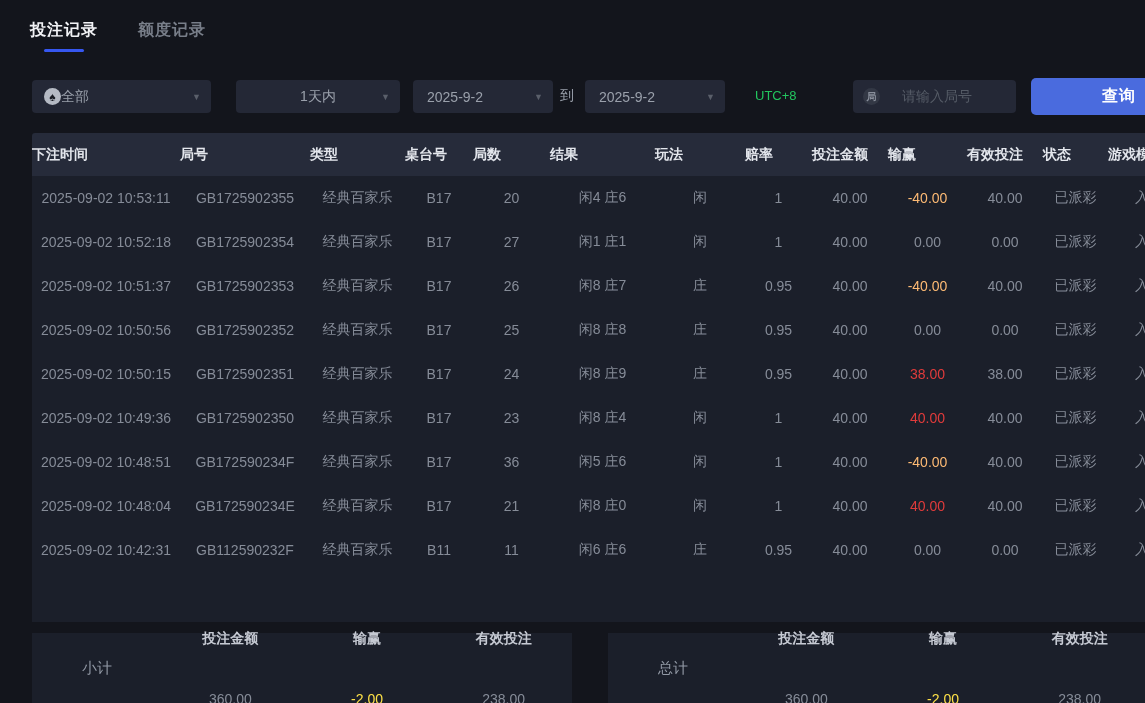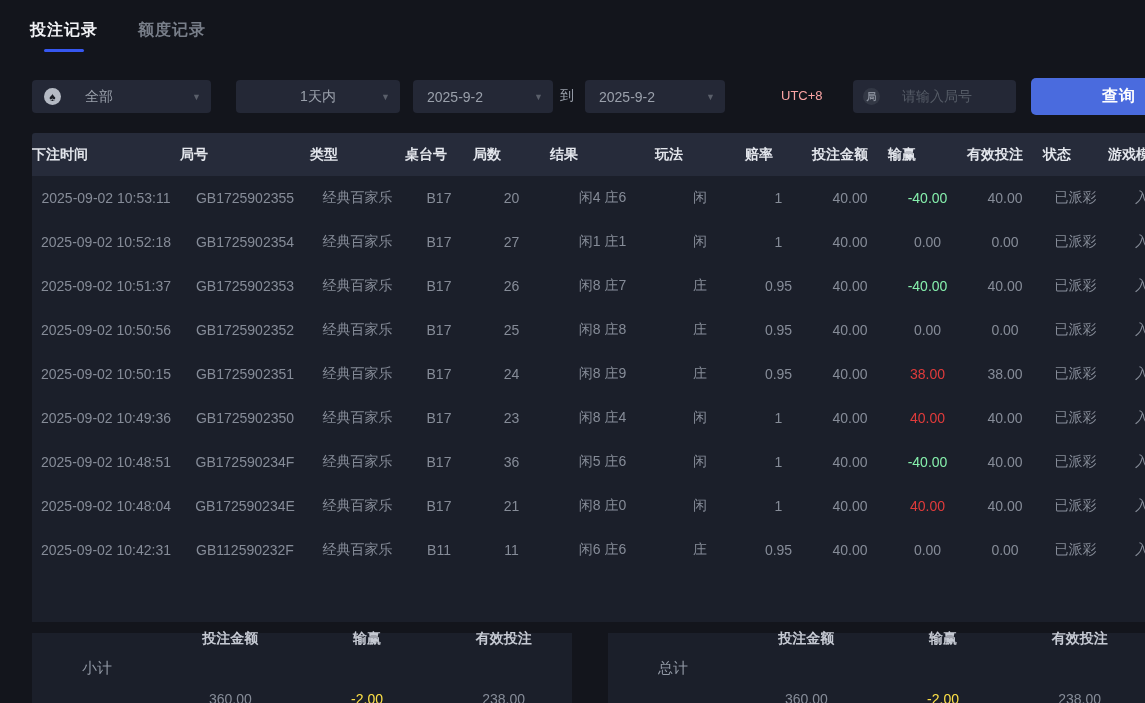--- a/index.html
+++ b/index.html
@@ -24,34 +24,34 @@
   .ctrl {
     position:absolute; top:0; height:33px; background:#242836; border-radius:4px;
     display:flex; align-items:center; color:#9aa0ab;
   }
   .caret { position:absolute; right:10px; font-size:9px; color:#5a5f6a; }
   .dd-game { left:32px; width:179px; padding-left:12px; }
   .dd-range { left:236px; width:164px; justify-content:center; }
   .dd-date1 { left:413px; width:140px; padding-left:14px; }
   .dd-date2 { left:585px; width:140px; padding-left:14px; }
   .to-label { position:absolute; left:560px; top:7px; color:#9aa0ab; }
-  .utc-label { position:absolute; left:781px; top:8px; color:#fca5a5; font-size:13px; }
+  .utc-label { position:absolute; left:755px; top:8px; color:#22c55e; font-size:13px; }
   .round-input { left:853px; width:163px; padding-left:10px; }
   .round-input .ph { color:#555b66; margin-left:22px; }
   .circle-icon {
     width:17px; height:17px; border-radius:50%; background:#3a3f4c; color:#1a1d26;
     display:flex; align-items:center; justify-content:center; font-size:10px; font-weight:700;
     flex:0 0 auto; color:#8a909c; background:#333845;
   }
   .spade-circle {
     width:17px; height:17px; border-radius:50%; background:#b5bac4;
     display:flex; align-items:center; justify-content:center;
     color:#191c24; font-size:12px; flex:0 0 auto;
   }
-  .dd-game .val { margin-left:24px; }
+  .dd-game .val { margin-left:0; }
   .search-btn {
     position:absolute; left:1031px; top:-2px; width:134px; height:37px;
     background:#4a6bde; border:none; border-radius:5px; color:#ffffff;
     font-size:16px; font-weight:700; cursor:pointer; text-align:center;
     letter-spacing:1px; padding-left:42px;
   }
 
   
   .grid-row { display:grid; grid-template-columns:148px 130px 95px 68px 77px 105px 90px 67px 76px 79px 76px 65px 82px; }
   .thead {
@@ -59,21 +59,21 @@
     background:#262b3a; border-radius:3px 3px 0 0;
     align-items:center; color:#e3e6ec; font-weight:700;
   }
   .thead .cell { text-align:left; }
   .tbody {
     position:absolute; left:32px; top:176px; width:1158px; height:446px;
     background:#1b1f2a;
   }
   .tbody .grid-row { height:44px; align-items:center; }
   .tbody .cell { text-align:center; color:#868c98; }
-  .cell.neg { color:#86efac; }
+  .cell.neg { color:#fdba74; }
   .cell.pos { color:#e03b3b; }
 
   
   .summary-panel {
     position:absolute; top:633px; height:70px; width:540px; background:#1b1f2a;
     display:flex; align-items:center;
   }
   .summary-panel.left { left:32px; }
   .summary-panel.right { left:608px; }
   .sum-label { width:130px; text-align:center; color:#9299a5; font-size:15px; }

